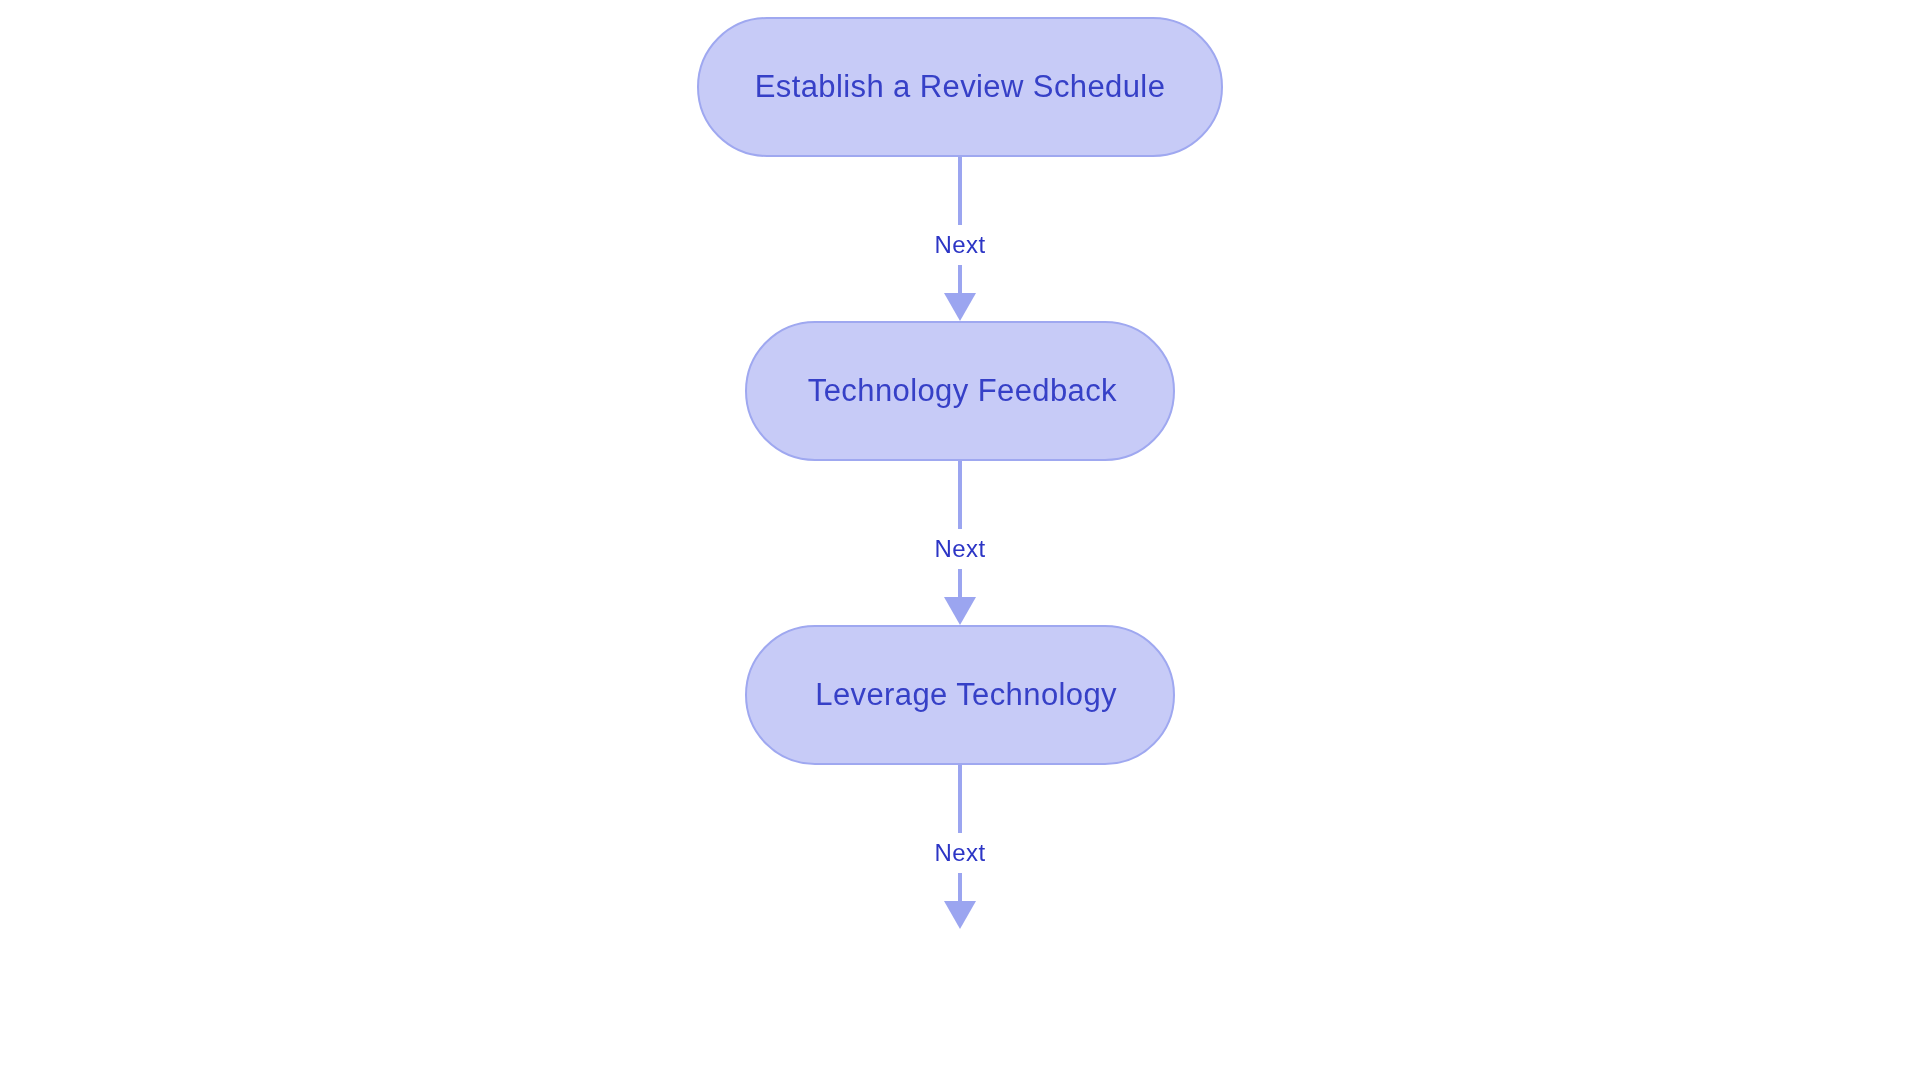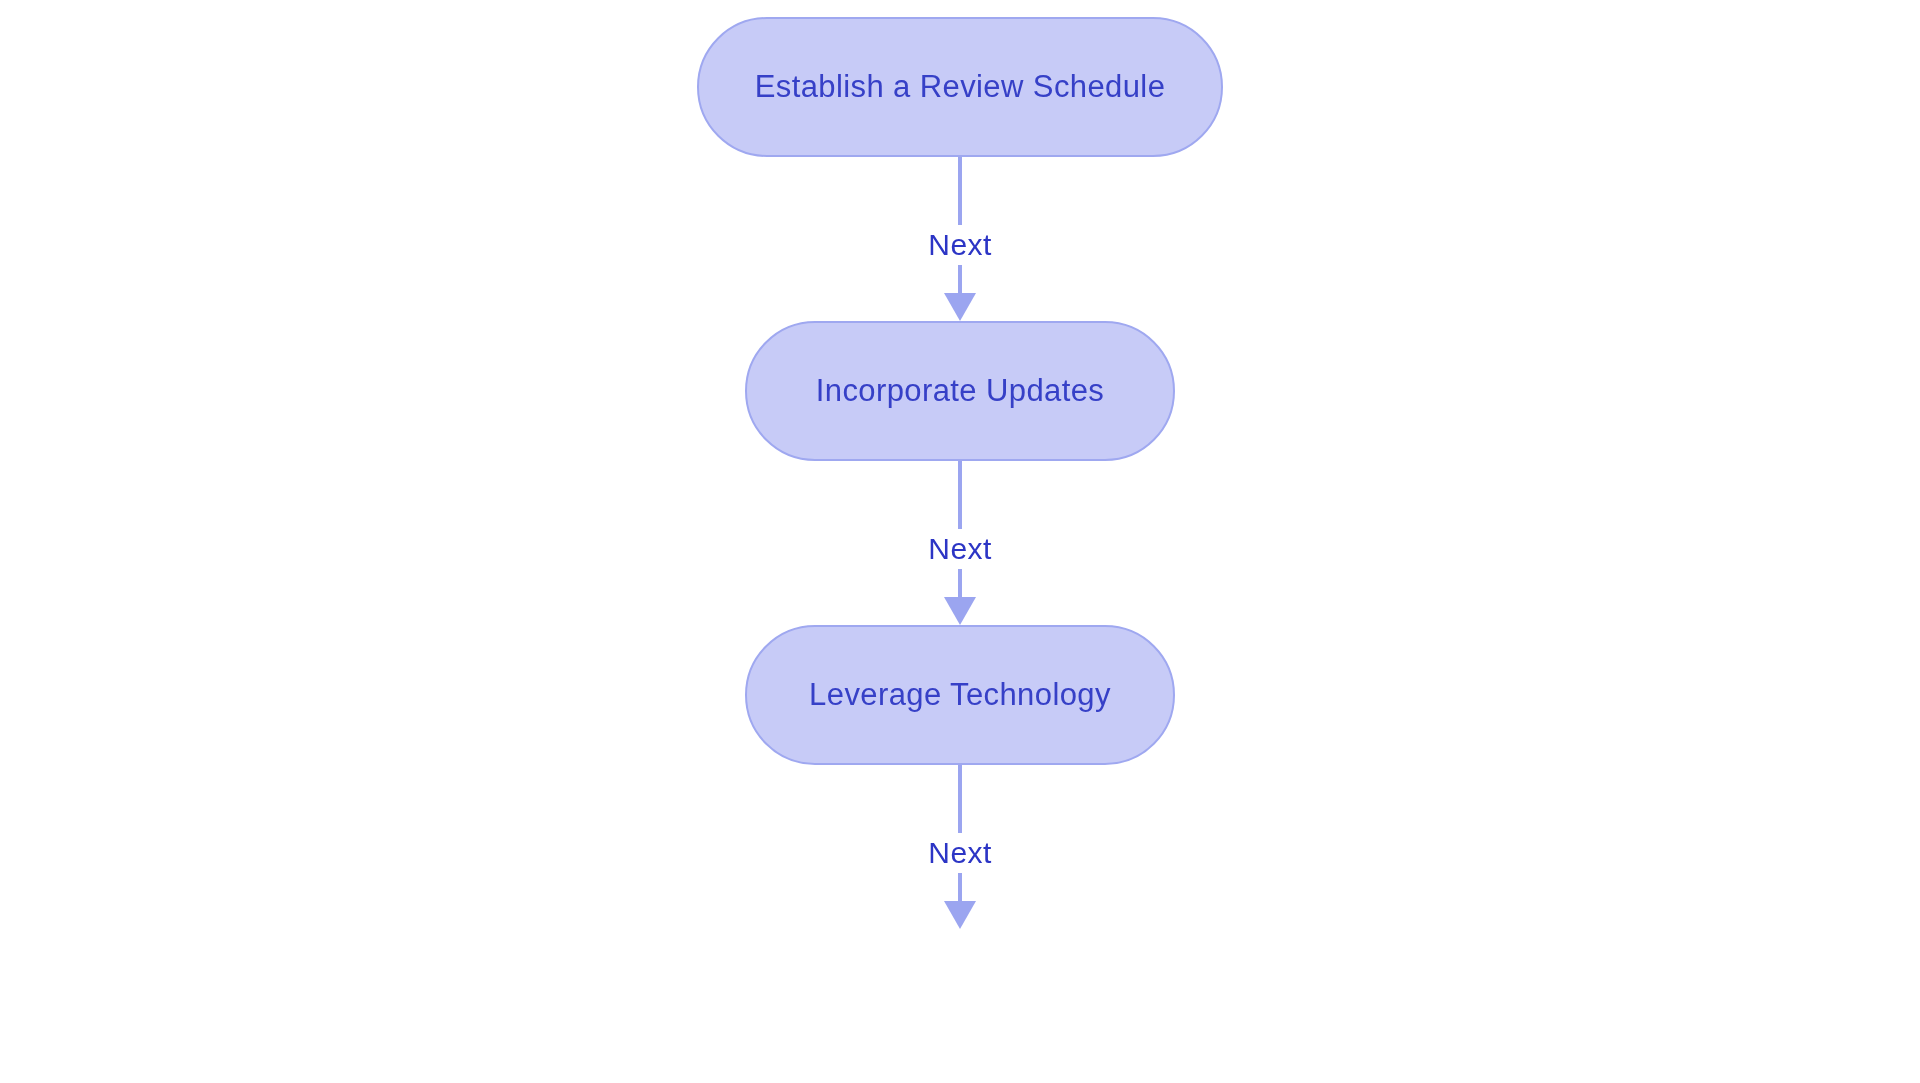--- a/index.html
+++ b/index.html
@@ -29,21 +29,21 @@
   }
   .flow-node {
     height: 140px;
     min-width: 430px;
     padding: 0 56px;
     border-radius: 70px;
     background: var(--node-fill);
     border: 2.5px solid var(--node-border);
     display: flex;
     align-items: center;
-    justify-content: center;
+    justify-content: flex-end;
     flex: 0 0 auto;
   }
   .flow-node .node-label {
     font-size: 31px;
     letter-spacing: 0.4px;
     color: var(--node-text);
     white-space: nowrap;
   }
   .connector {
     height: 164px;
@@ -52,21 +52,21 @@
     flex-direction: column;
     align-items: center;
   }
   .edge-line {
     width: 3.5px;
     background: var(--edge-line);
   }
   .seg-top { flex: 1 1 auto; }
   .seg-bottom { height: 28px; flex: 0 0 auto; }
   .edge-label {
-    font-size: 30px;
+    font-size: 24px;
     line-height: 34px;
     color: var(--edge-label);
     letter-spacing: 0.4px;
     margin: 3px 16px;
     flex: 0 0 auto;
   }
   .arrowhead {
     width: 0;
     height: 0;
     flex: 0 0 auto;
@@ -85,21 +85,21 @@
   </div>
 
   <div class="connector">
     <div class="edge-line seg-top"></div>
     <div class="edge-label">Next</div>
     <div class="edge-line seg-bottom"></div>
     <div class="arrowhead"></div>
   </div>
 
   <div class="flow-node">
-    <span class="node-label">Incorporate Updates</span>
+    <span class="node-label">Technology Feedback</span>
   </div>
 
   <div class="connector">
     <div class="edge-line seg-top"></div>
     <div class="edge-label">Next</div>
     <div class="edge-line seg-bottom"></div>
     <div class="arrowhead"></div>
   </div>
 
   <div class="flow-node">

